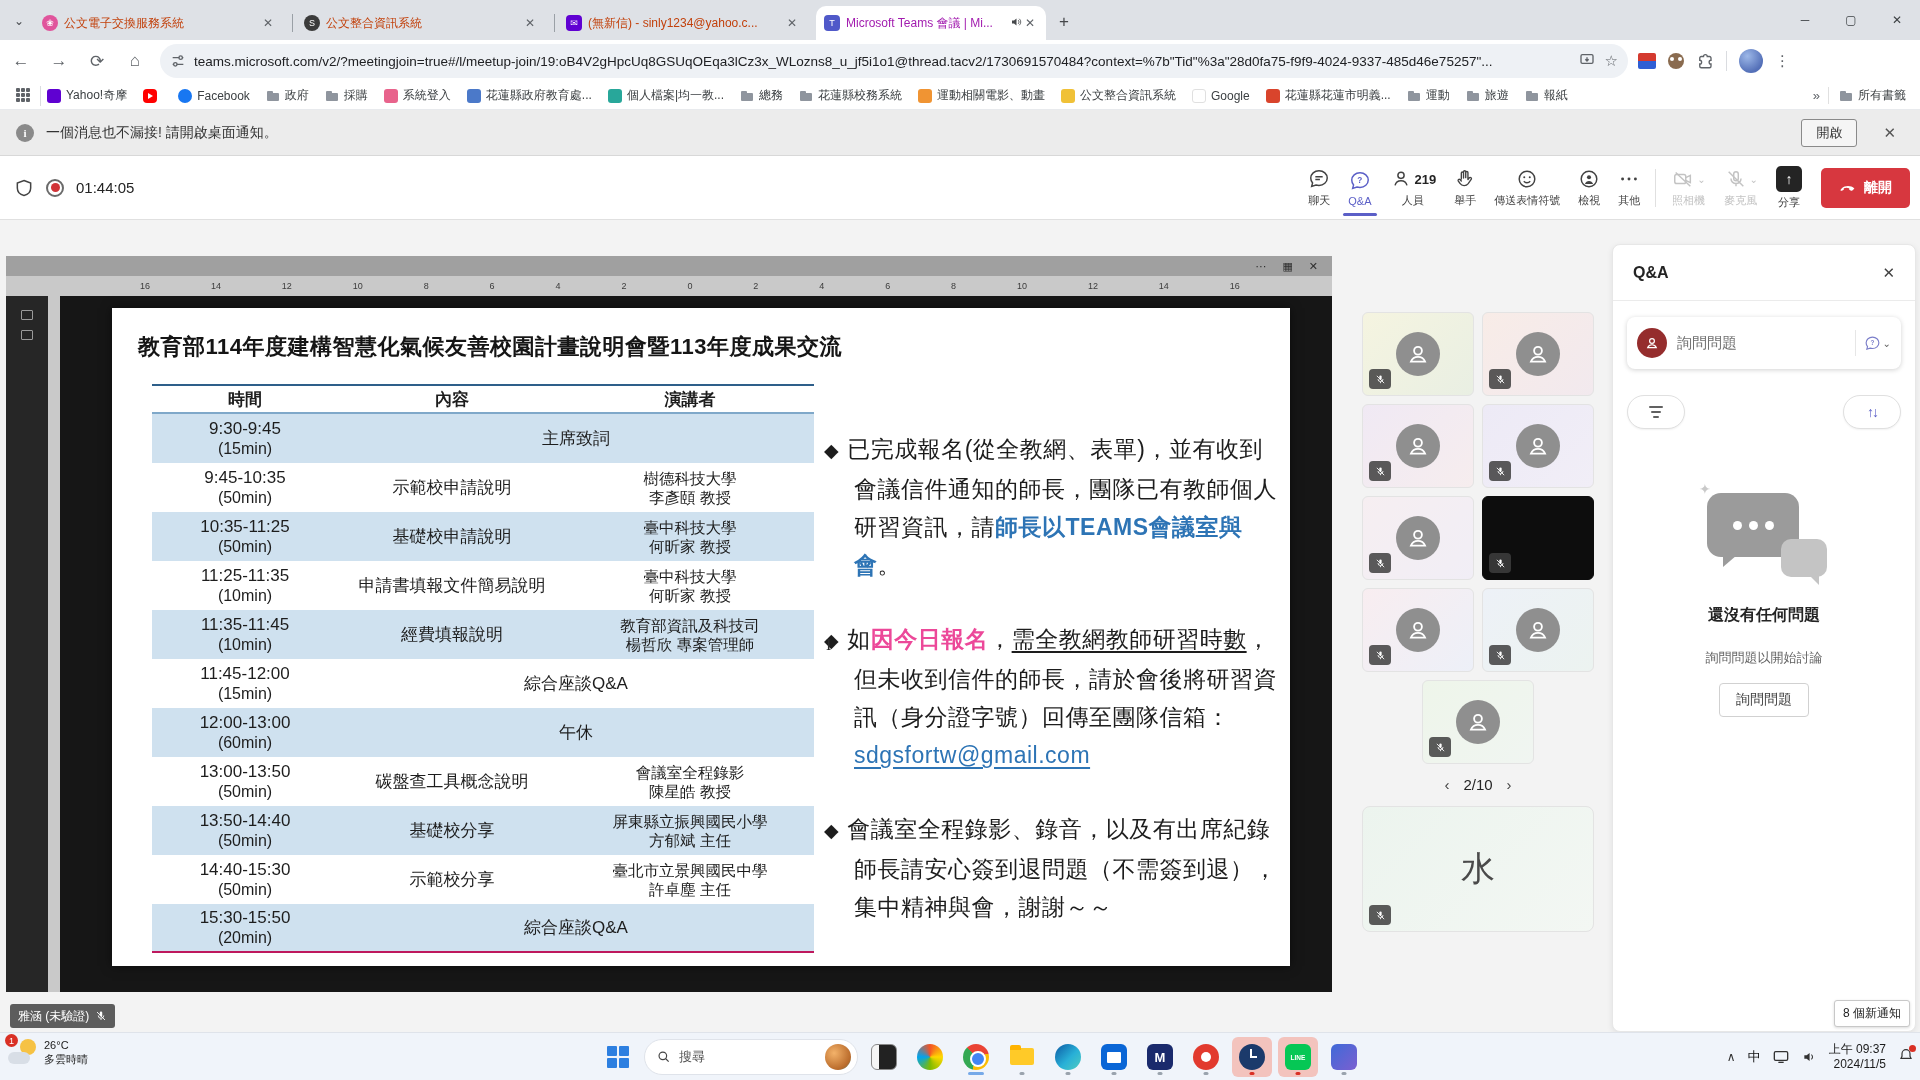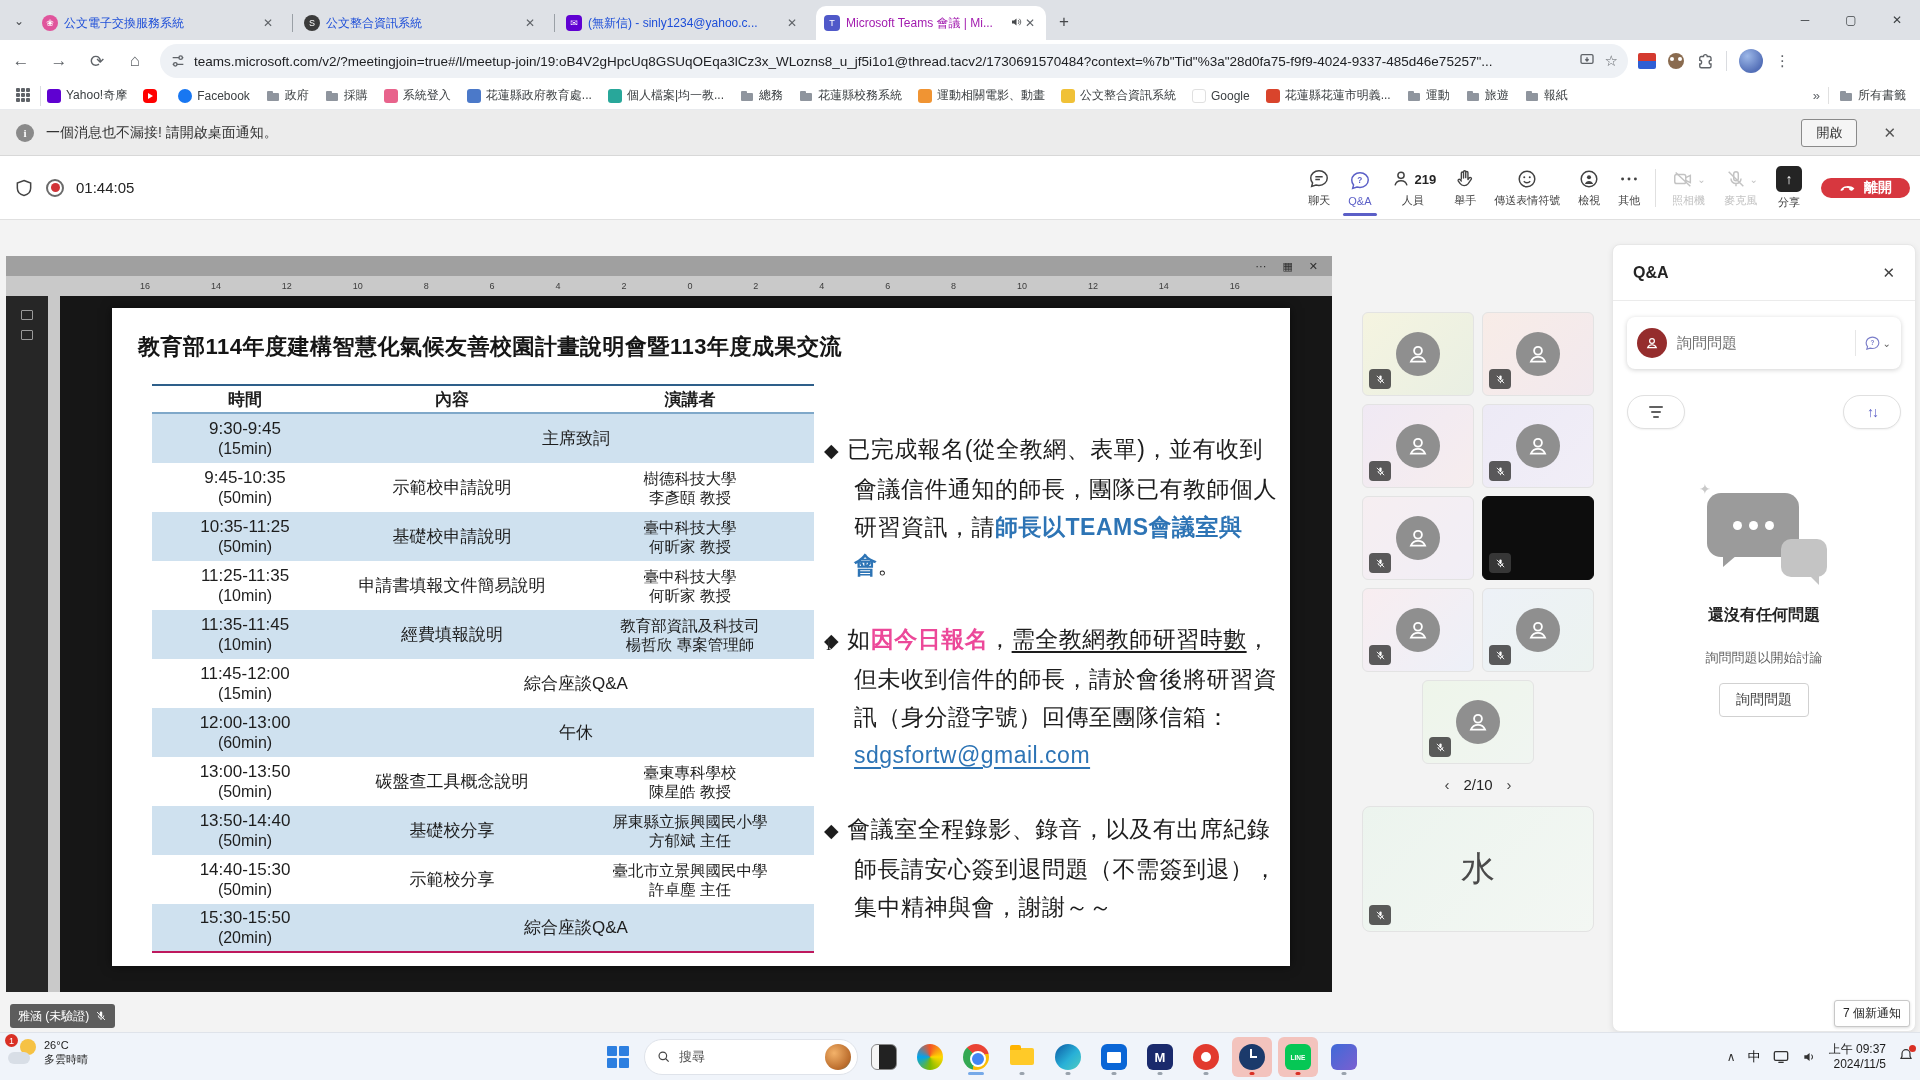--- a/index.html
+++ b/index.html
@@ -4,21 +4,21 @@
 <style>
   *{margin:0;padding:0;box-sizing:border-box;font-family:"Liberation Sans","DejaVu Sans",sans-serif;}
   html,body{width:1920px;height:1080px;overflow:hidden;background:#f3f3f3;}
   #app{position:relative;width:1920px;height:1080px;}
 
   
   .titlebar{position:absolute;left:0;top:0;width:1920px;height:40px;background:#dee1e6;}
   .tabsearch{position:absolute;left:8px;top:10px;width:22px;height:22px;border-radius:50%;color:#4a4d51;font-size:12px;display:flex;align-items:center;justify-content:center;}
   .tab{position:absolute;top:6px;height:34px;border-radius:10px 10px 0 0;display:flex;align-items:center;padding:0 8px;width:250px;}
   .tab .fav{width:16px;height:16px;border-radius:4px;flex:0 0 16px;display:flex;align-items:center;justify-content:center;font-size:9px;color:#fff;}
-  .tab .ttl{font-size:12px;color:#1d4ed8;margin:0 6px;white-space:nowrap;overflow:hidden;text-overflow:ellipsis;flex:1;}
+  .tab .ttl{font-size:12px;color:#c2410c;margin:0 6px;white-space:nowrap;overflow:hidden;text-overflow:ellipsis;flex:1;}
   .tab .cls{font-size:12px;color:#5f6368;padding:0 3px;}
   .tab.active{background:#fff;}
   .tab.active .ttl{color:#a21caf;}
   .tab-sep{position:absolute;top:14px;width:1px;height:18px;background:#9aa0a6;}
   .newtab{position:absolute;left:1052px;top:10px;width:24px;height:24px;color:#45474a;font-size:17px;display:flex;align-items:center;justify-content:center;}
   .wincontrols{position:absolute;right:0;top:0;height:40px;display:flex;}
   .wc{width:46px;height:40px;display:flex;align-items:center;justify-content:center;font-size:12px;color:#3c4043;}
   .spk{display:inline-block;}
 
   
@@ -80,21 +80,21 @@
   .mbtn .mlbl{font-size:11px;color:#424242;margin-top:3px;white-space:nowrap;}
   .mbtn.active .mlbl{color:#5b5fc7;}
   .mbtn.active::after{content:"";position:absolute;bottom:1px;left:50%;transform:translateX(-50%);width:34px;height:3px;border-radius:2px;background:#5b5fc7;}
   .mbtn.disabled .mlbl{color:#c3c3c3;}
   .people-row{display:flex;align-items:center;gap:3px;}
   .pcount{font-size:13px;font-weight:bold;color:#242424;}
   .msep{width:1px;height:38px;background:#e0e0e0;margin:0 6px;}
   .chev{font-size:10px;color:#616161;margin-left:2px;}
   .chev.dis{color:#c3c3c3;}
   .sharebox{width:26px;height:26px;background:#242424;border-radius:5px;display:flex;align-items:center;justify-content:center;color:#fff;font-size:14px;font-weight:bold;}
-  .leavebtn{display:flex;align-items:center;justify-content:center;gap:7px;background:#d7373f;color:#fff;border-radius:15px;height:20px;padding:0 18px;margin-left:10px;font-size:14px;font-weight:bold;}
+  .leavebtn{display:flex;align-items:center;justify-content:center;gap:7px;background:#d7373f;color:#fff;border-radius:5px;height:40px;padding:0 18px;margin-left:10px;font-size:14px;font-weight:bold;}
 
   
   .main-bg{position:absolute;left:0;top:220px;width:1920px;height:812px;background:#f3f3f3;}
 
   
   .stage{position:absolute;left:6px;top:256px;width:1326px;height:736px;background:#161616;}
   .ppt-topbar{position:absolute;left:0;top:0;width:1326px;height:20px;background:#a0a0a0;display:flex;align-items:center;justify-content:flex-end;gap:16px;padding-right:14px;}
   .ppt-topbar span{font-size:11px;color:#2e2e2e;}
   .ruler{position:absolute;left:0;top:20px;width:1326px;height:20px;background:#c9c9c9;display:flex;align-items:center;}
   .ruler-nums{display:flex;justify-content:space-between;margin-left:134px;margin-right:92px;flex:1;}
@@ -614,21 +614,21 @@
               <div class="tcell content">午休</div>
 
             </div>
             <div class="trow">
               <div class="tcell time">
                 <div class="t1">13:00-13:50</div>
                 <div class="t2">(50min)</div>
               </div>
               <div class="tcell content">碳盤查工具概念說明</div>
               <div class="tcell speaker">
-                <div>臺東專科學校</div>
+                <div>會議室全程錄影</div>
                 <div>陳星皓 教授</div>
               </div>
             </div>
             <div class="trow hl">
               <div class="tcell time">
                 <div class="t1">13:50-14:40</div>
                 <div class="t2">(50min)</div>
               </div>
               <div class="tcell content">基礎校分享</div>
               <div class="tcell speaker">
@@ -858,21 +858,21 @@
             <i></i>
           </span>
         <span class="bub2"></span>
       </div>
       <div class="qa-empty-title">還沒有任何問題</div>
       <div class="qa-empty-sub">詢問問題以開始討論</div>
       <div class="qa-askbtn">詢問問題</div>
     </div>
   </div>
 
-  <div class="notif-count">7 個新通知</div>
+  <div class="notif-count">8 個新通知</div>
 
   <div class="taskbar">
     <div class="weather">
       <span class="wicon">
         <span class="wsun"></span>
           <span class="wcloud"></span>
         <span class="wbadge">1</span>
       </span>
       <span class="wtxt">
         <div>26°C</div>

